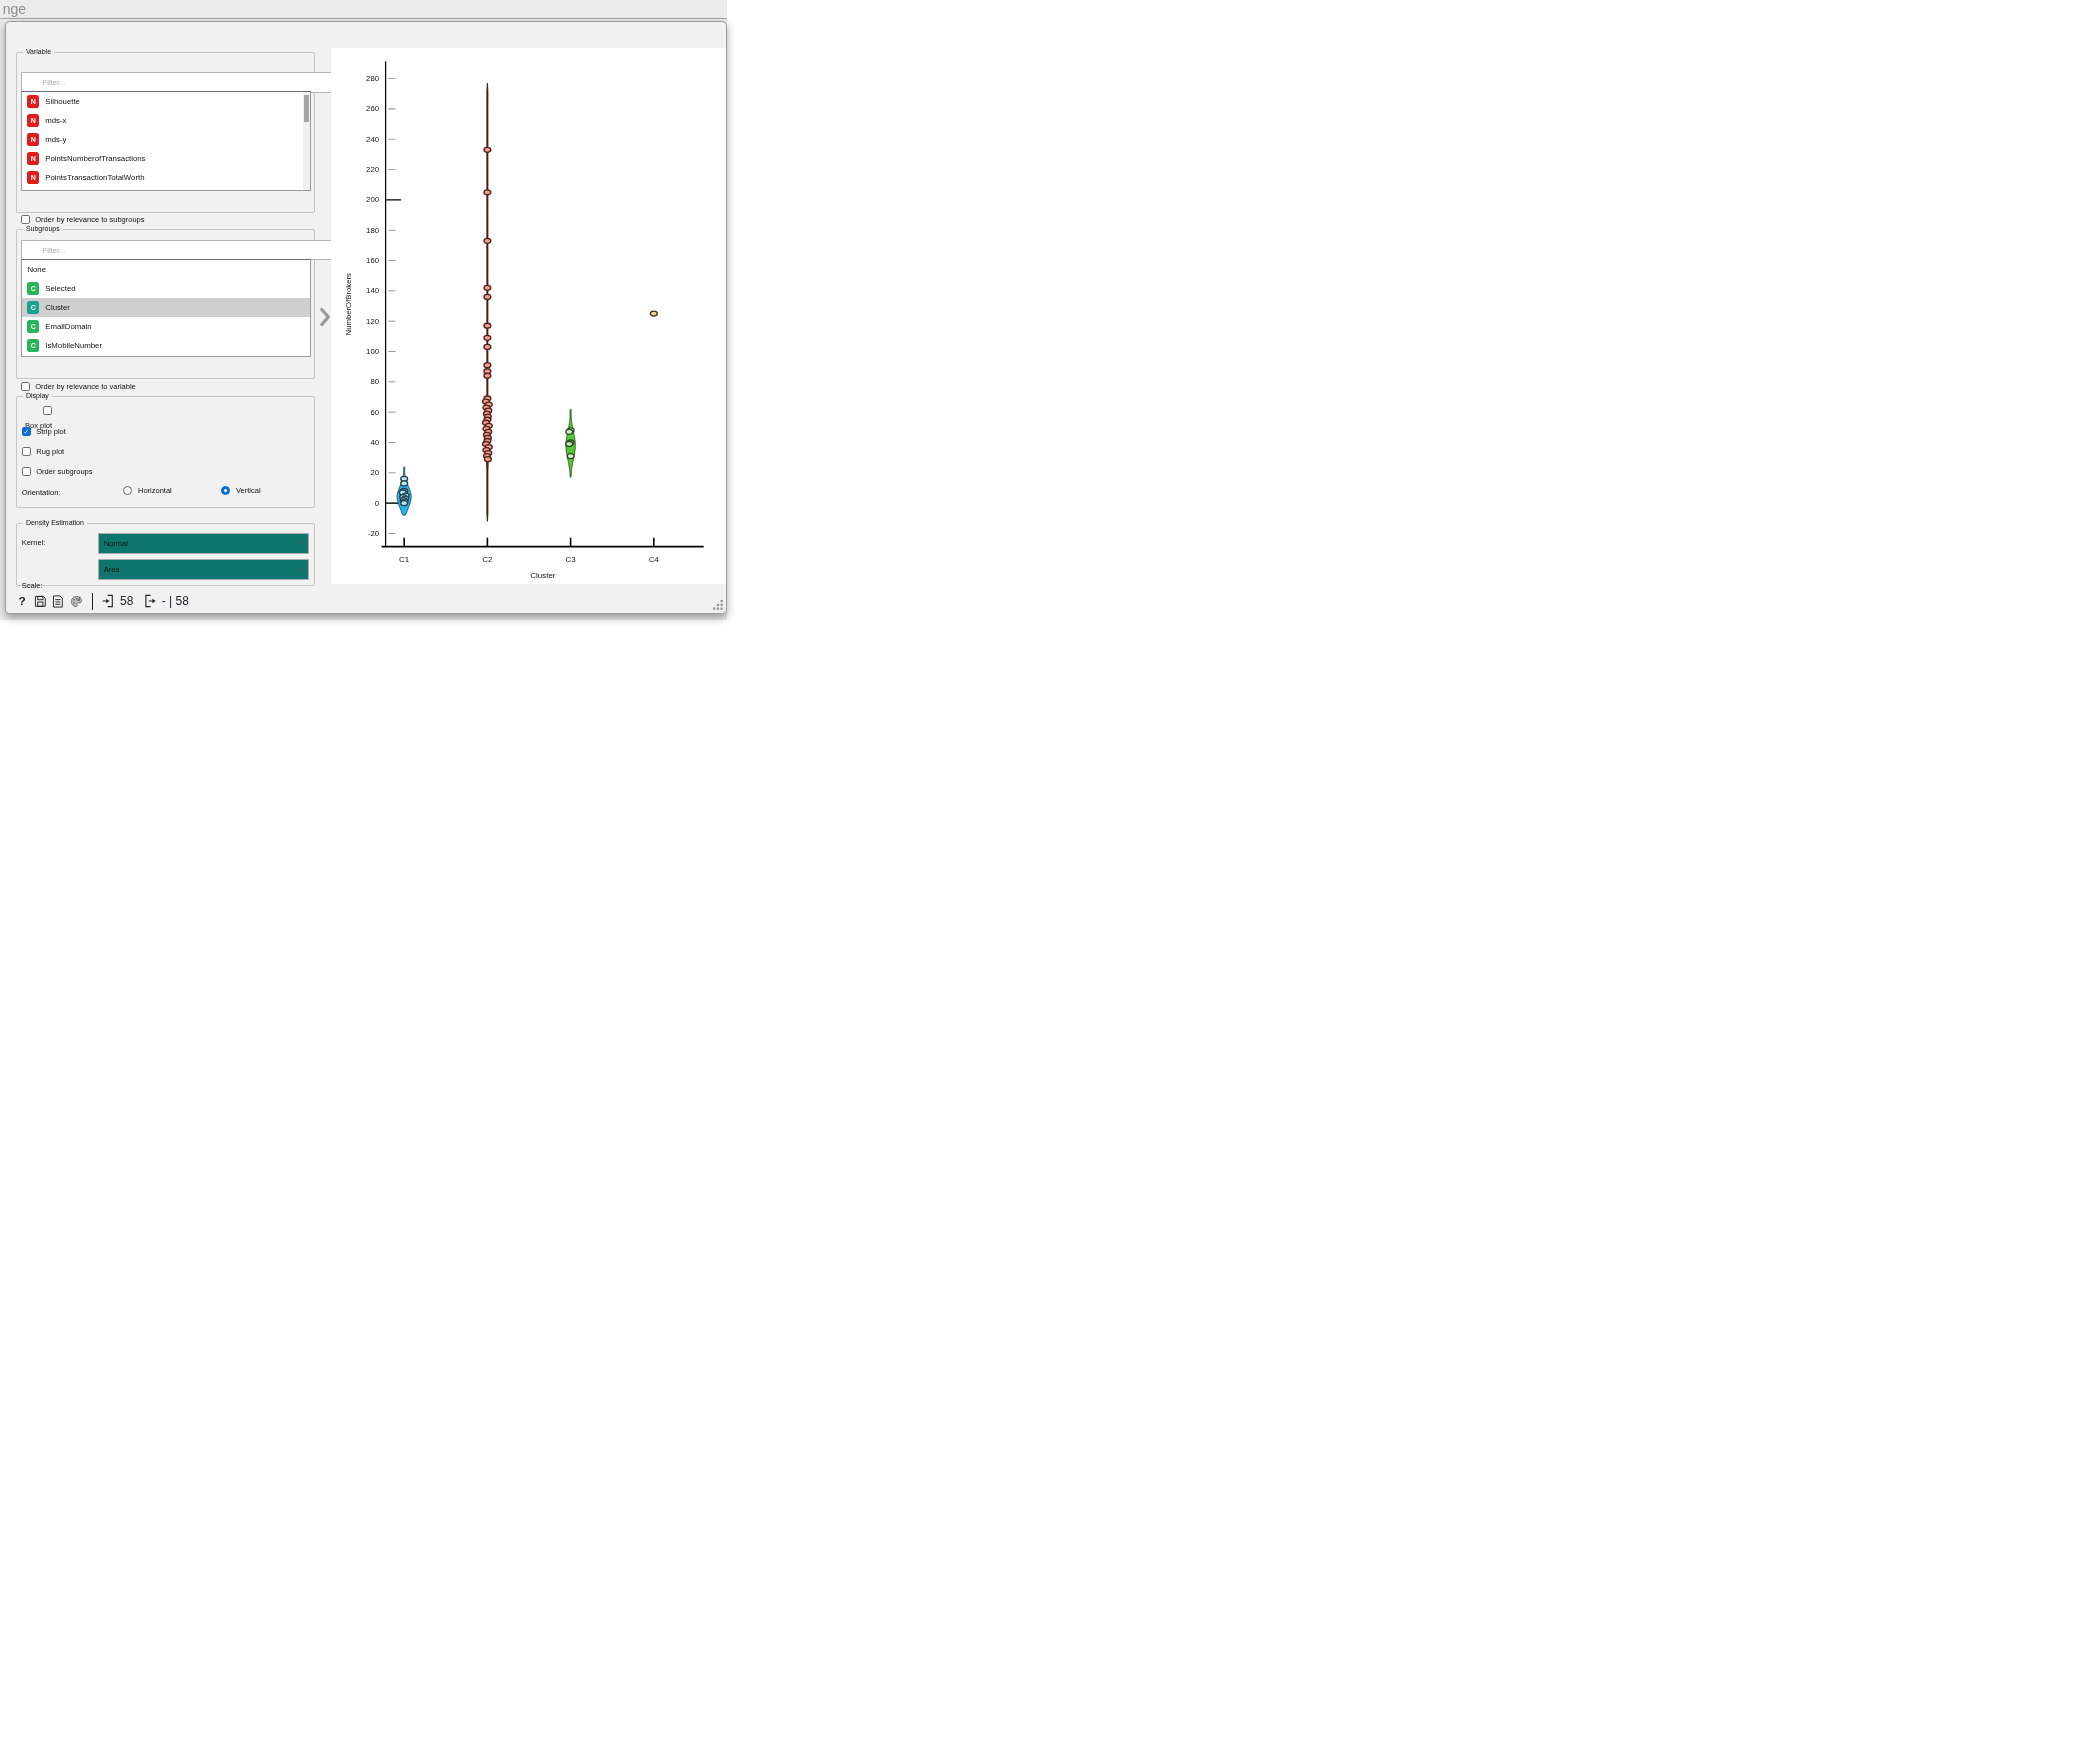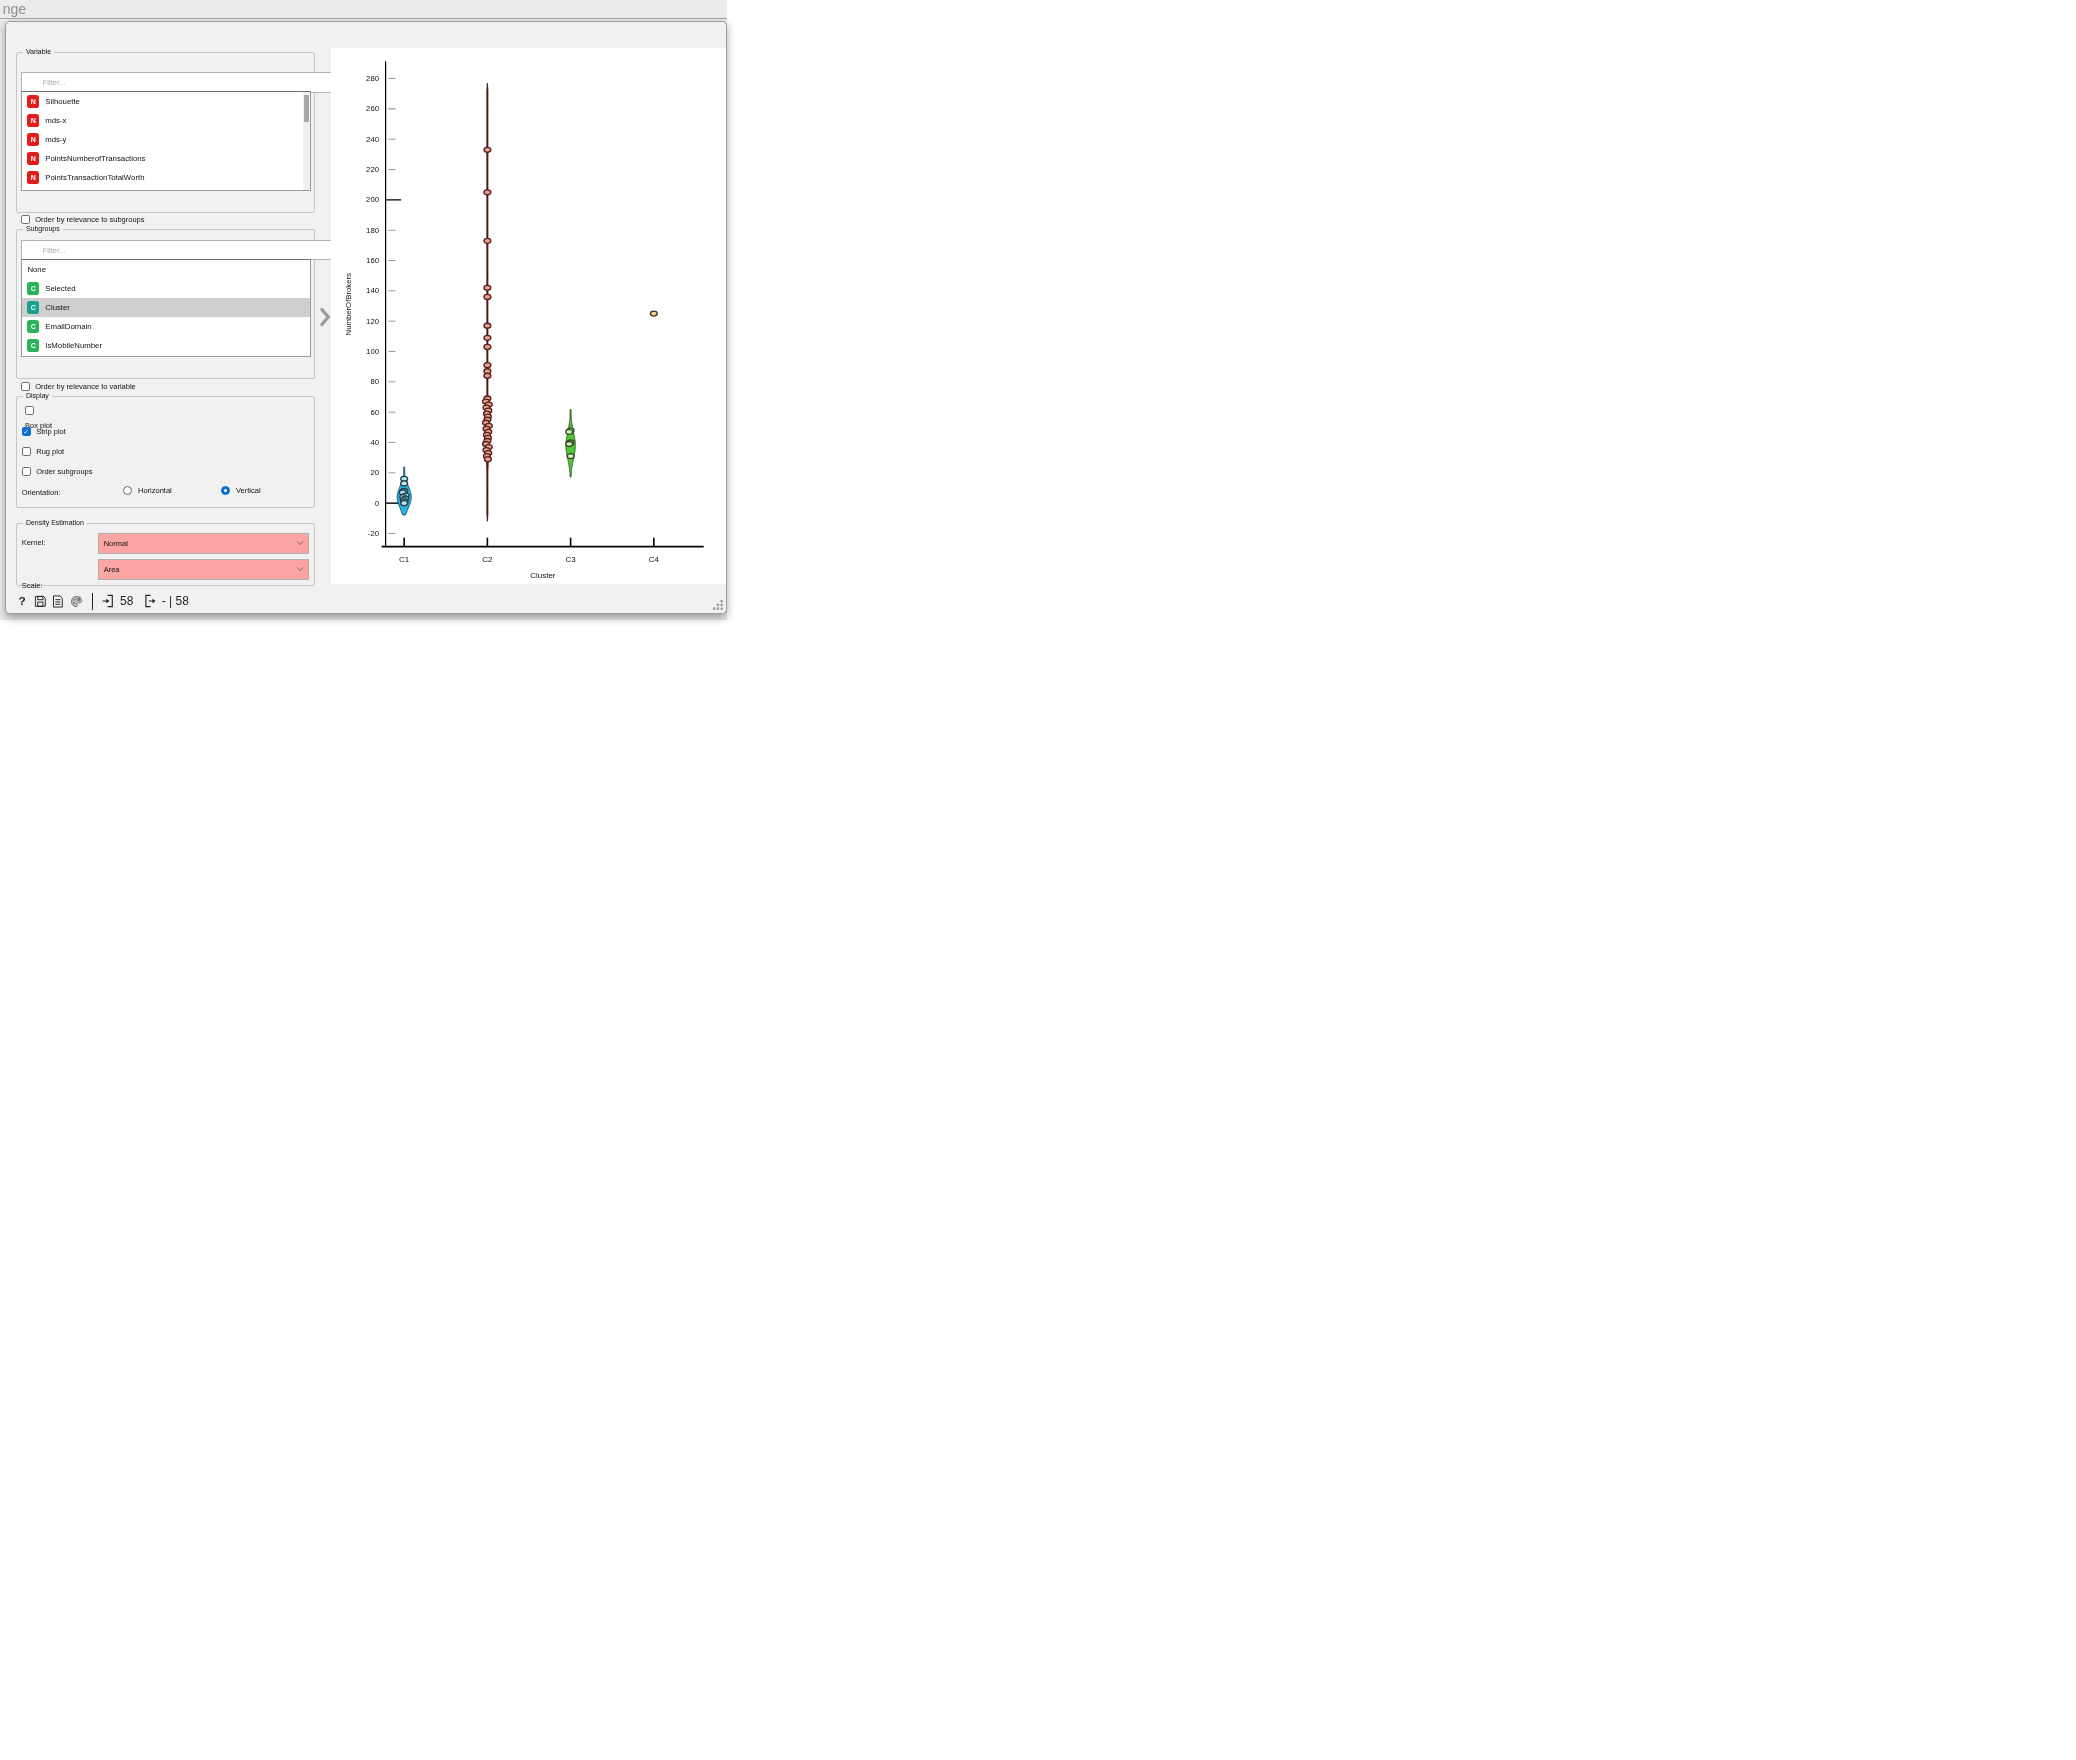--- a/index.html
+++ b/index.html
@@ -17,29 +17,29 @@
   .gtitle{position:absolute;top:-4.7px;left:5.6px;background:#f1f1f1;padding:0 3.3px;font-size:7px;color:#111;}
   .filter{position:absolute;background:#fff;border:0.5px solid #b4b4b4;font-size:7.5px;color:#222;padding:0 21px;outline:none;}
   .filter::placeholder{color:#a8a8a8;}
   .list{position:absolute;background:#fff;border:0.5px solid #9a9a9a;border-top:0.9px solid #6e6e6e;overflow:hidden;}
   .row{display:flex;align-items:center;height:19px;padding-left:5.6px;gap:6.1px;font-size:7.8px;color:#111;}
   .row.sel{background:#cfcfcf;}
   .badge{width:11.8px;height:12.2px;border-radius:2.8px;color:#fff;font-weight:bold;font-size:7px;
          display:flex;align-items:center;justify-content:center;flex:0 0 auto;}
   .sb-track{position:absolute;background:#f0f0f0;}
   .sb-thumb{position:absolute;background:#a6a6a6;}
-  .cbrow{position:absolute;display:flex;align-items:flex-start;gap:5.6px;font-size:7.5px;color:#111;}
+  .cbrow{position:absolute;display:flex;align-items:flex-end;gap:5.6px;font-size:7.5px;color:#111;}
   .cb{width:9px;height:9px;border:0.5px solid #707070;border-radius:1.9px;background:#fff;box-sizing:border-box;
       display:flex;align-items:center;justify-content:center;color:#fff;font-size:6.6px;flex:0 0 auto;}
   .cb.checked{background:#0b6fd0;border-color:#0b6fd0;}
   .radio{width:9.4px;height:9.4px;border:0.7px solid #666;border-radius:50%;background:#fff;box-sizing:border-box;
          display:flex;align-items:center;justify-content:center;flex:0 0 auto;}
   .radio.sel{background:#0b6fd0;border-color:#0b6fd0;}
   .radio.sel .dot{width:3.3px;height:3.3px;border-radius:50%;background:#fff;}
-  .combo{position:absolute;background:#fca5a5;border:0.5px solid #adadad;border-radius:0.9px;font-size:7.5px;color:#111;
+  .combo{position:absolute;background:#0f766e;border:0.5px solid #adadad;border-radius:0.9px;font-size:7.5px;color:#111;
          display:flex;align-items:center;padding:0 4.7px;justify-content:space-between;}
   .plot{position:absolute;left:325px;top:26px;width:396px;height:536px;background:#fff;}
   .splitterbtn{position:absolute;left:312px;top:282px;width:14px;height:26px;display:flex;align-items:center;justify-content:center;}
   .statusbar{position:absolute;left:0;top:567px;width:100%;height:24.5px;display:flex;align-items:center;}
   .tbicon{width:18px;height:17px;display:flex;align-items:center;justify-content:center;color:#222;}
   .stnum{font-size:12px;color:#23262e;margin:0 2.8px;}
   .divider{width:0.9px;height:17px;background:#222;margin:0 6.6px;}
   .helpq{font-size:11.8px;color:#222;font-weight:bold;}
   .sizegrip{position:absolute;right:2.8px;bottom:2.8px;width:10.3px;height:10.3px;}
 </style>

